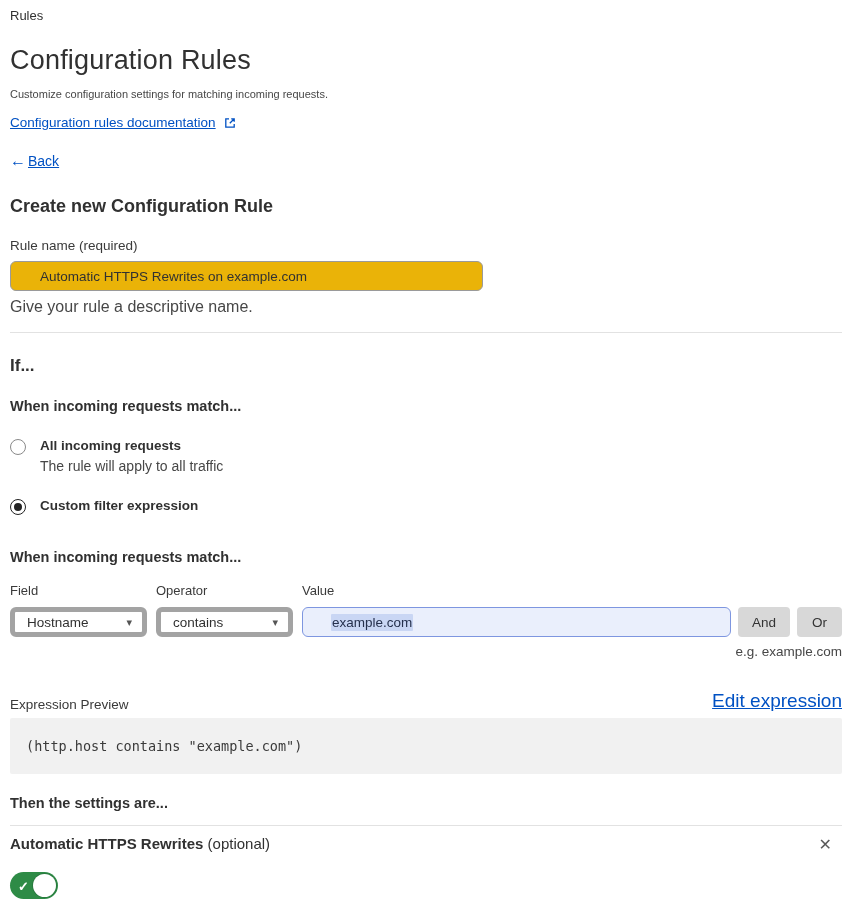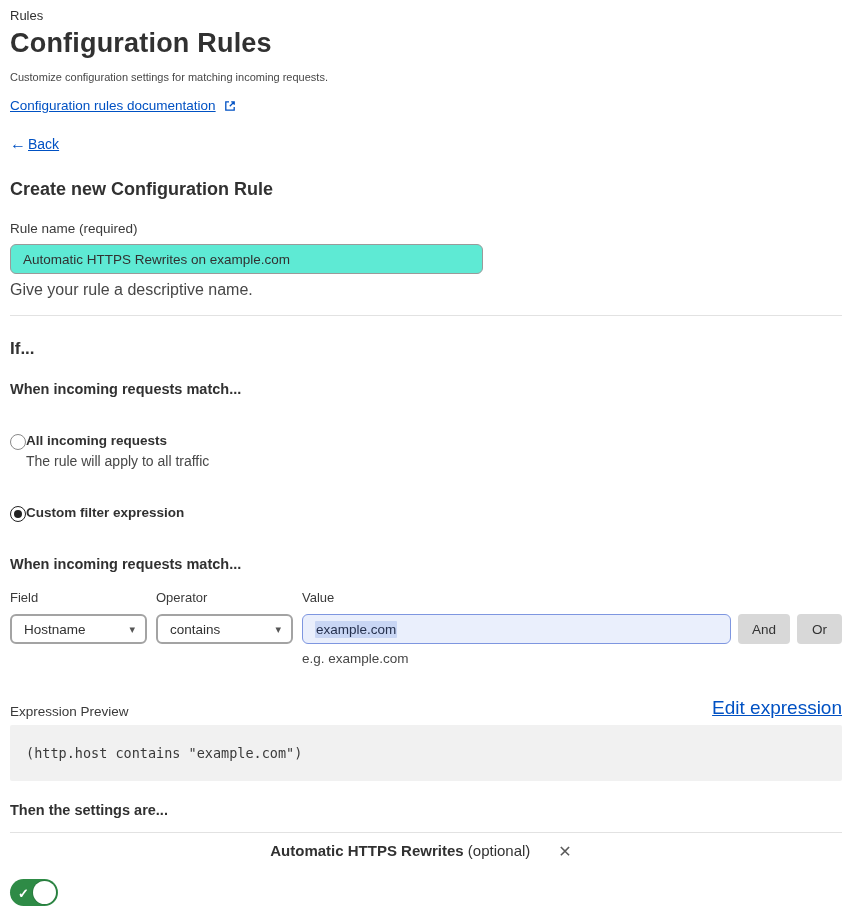--- a/index.html
+++ b/index.html
@@ -6,89 +6,89 @@
   html, body { background: #ffffff; }
   body {
     width: 852px;
     min-height: 906px;
     font-family: "Liberation Sans", sans-serif;
     color: #313131;
     padding: 8px 10px 10px 10px;
     position: relative;
   }
   .breadcrumb { font-size: 13px; color: #313131; }
-  .page-title { font-size: 27px; font-weight: 700; margin-top: 5px; letter-spacing: 0.2px; }
+  .page-title { font-size: 27px; font-weight: 400; margin-top: 22px; letter-spacing: 0.2px; }
   .subtitle { font-size: 11px; color: #474747; margin-top: 12px; }
   a.link { color: #0051c3; text-decoration: underline; cursor: pointer; }
   .doc-link-row { margin-top: 15px; font-size: 13.5px; display: flex; align-items: center; gap: 6px; }
   .ext-icon { color: #0051c3; display: inline-flex; margin-left: 2px; }
   .back-row { margin-top: 23px; font-size: 14px; display: flex; align-items: center; gap: 2px; color: #0051c3; }
   .back-arrow { font-size: 16px; text-decoration: none; line-height: 1; }
   .section-heading { font-size: 18px; font-weight: 700; margin-top: 27px; }
   .field-label { font-size: 13.5px; color: #3a3a3a; margin-top: 21px; }
   .rule-name-input {
     margin-top: 8px; width: 473px; height: 30px;
     border: 1px solid #9a9a9a; border-radius: 6px;
     font-family: "Liberation Sans", sans-serif;
-    font-size: 13.5px; color: #313131; padding: 0 12px;
-    background: #5eead4; display: block;
+    font-size: 13.5px; color: #313131; padding: 0 29px;
+    background: #eab308; display: block;
   }
   .helper { font-size: 16px; color: #474747; margin-top: 7px; }
   .divider { border: none; border-top: 1px solid #e2e2e2; margin-top: 16px; }
   .if-heading { font-size: 17px; font-weight: 700; margin-top: 23px; }
   .match-label { font-size: 14.5px; font-weight: 700; margin-top: 22px; }
-  .radio-option { display: flex; margin-top: 36px; cursor: pointer; }
+  .radio-option { display: flex; margin-top: 24px; gap: 14px; cursor: pointer; }
   .radio-circle {
     width: 16px; height: 16px; border-radius: 50%;
     border: 1.5px solid #8a8a8a; background: #fff; flex: 0 0 16px; margin-top: 1px;
     display: flex; align-items: center; justify-content: center;
   }
   .radio-circle.selected { border-color: #222222; }
   .radio-circle.selected::after {
     content: ""; width: 8px; height: 8px; border-radius: 50%; background: #222222; display: block;
   }
   .radio-texts .radio-label { font-size: 13.5px; font-weight: 700; color: #313131; }
   .radio-texts .radio-desc { font-size: 14px; color: #474747; margin-top: 5px; }
   .filter-heading { font-size: 14.5px; font-weight: 700; margin-top: 34px; }
   .filter-labels { display: flex; margin-top: 18px; font-size: 13px; color: #3a3a3a; }
   .filter-labels .lbl-field { width: 146px; }
   .filter-labels .lbl-operator { width: 146px; }
   .filter-labels .lbl-value { flex: 1; }
   .filter-row { display: flex; margin-top: 9px; align-items: center; }
   .select-box {
-    width: 137px; height: 30px; border: 2px solid #a3a3a3; border-radius: 6px;
+    width: 137px; height: 30px; border: 5px solid #a3a3a3; border-radius: 6px;
     background: #fff; display: flex; align-items: center; justify-content: space-between;
     padding: 0 10px 0 12px; font-size: 13.5px; color: #313131; cursor: pointer; margin-right: 9px;
   }
   .caret { font-size: 11px; color: #555; }
   .value-input {
     width: 429px; height: 30px; border: 1px solid #7e96e0; border-radius: 6px;
-    background: #eaeffc; display: flex; align-items: center; padding: 0 12px;
+    background: #eaeffc; display: flex; align-items: center; padding: 0 28px;
     font-size: 13.5px; color: #25304d; margin-right: 7px;
   }
   .value-input .sel-text { background: #c9d6f4; padding: 1px 1px; border-radius: 1px; }
   .btn-gray {
     height: 30px; background: #d8d8d8; border: none; border-radius: 4px;
     font-family: "Liberation Sans", sans-serif; font-size: 13.5px; color: #333333;
     cursor: pointer; padding: 0 14px;
   }
   .btn-and { width: 52px; margin-right: 7px; }
   .btn-or  { width: 45px; }
-  .value-helper { font-size: 13.5px; color: #474747; margin-top: 7px; margin-left: 292px; }
+  .value-helper { font-size: 13.5px; color: #474747; margin-top: 7px; margin-left: 292px; text-align: right; }
   .expr-header { display: flex; justify-content: space-between; align-items: flex-end; margin-top: 31px; }
   .expr-label { font-size: 13.5px; color: #3a3a3a; }
   .expr-edit { font-size: 19px; padding-left: 28px; }
   .expr-box {
     margin-top: 6px; background: #f1f1f1; border-radius: 2px;
     padding: 19px 16px; 
   }
   .expr-code { font-family: "DejaVu Sans Mono", monospace; font-size: 13.5px; color: #3a3a3a; }
   .then-heading { font-size: 14.5px; font-weight: 700; margin-top: 21px; }
   .setting-card { margin-top: 14px; border-top: 1px solid #e2e2e2; padding-top: 9px; }
-  .card-title-row { display: flex; justify-content: center; align-items: flex-start; gap: 24px; }
+  .card-title-row { display: flex; justify-content: space-between; align-items: flex-start; gap: 24px; }
   .card-title { font-size: 15px; }
   .card-title .t-bold { font-weight: 700; }
   .card-title .t-opt { font-weight: 400; }
   .close-btn {
     background: none; border: none; font-size: 16px; color: #5a5a5a; cursor: pointer;
     line-height: 1; padding: 2px 4px; margin-right: 6px;
   }
   .card-desc { font-size: 13.5px; color: #3a3a3a; margin-top: 9px; }
   .toggle {
     margin-top: 17px; width: 48px; height: 27px; border-radius: 14px;

